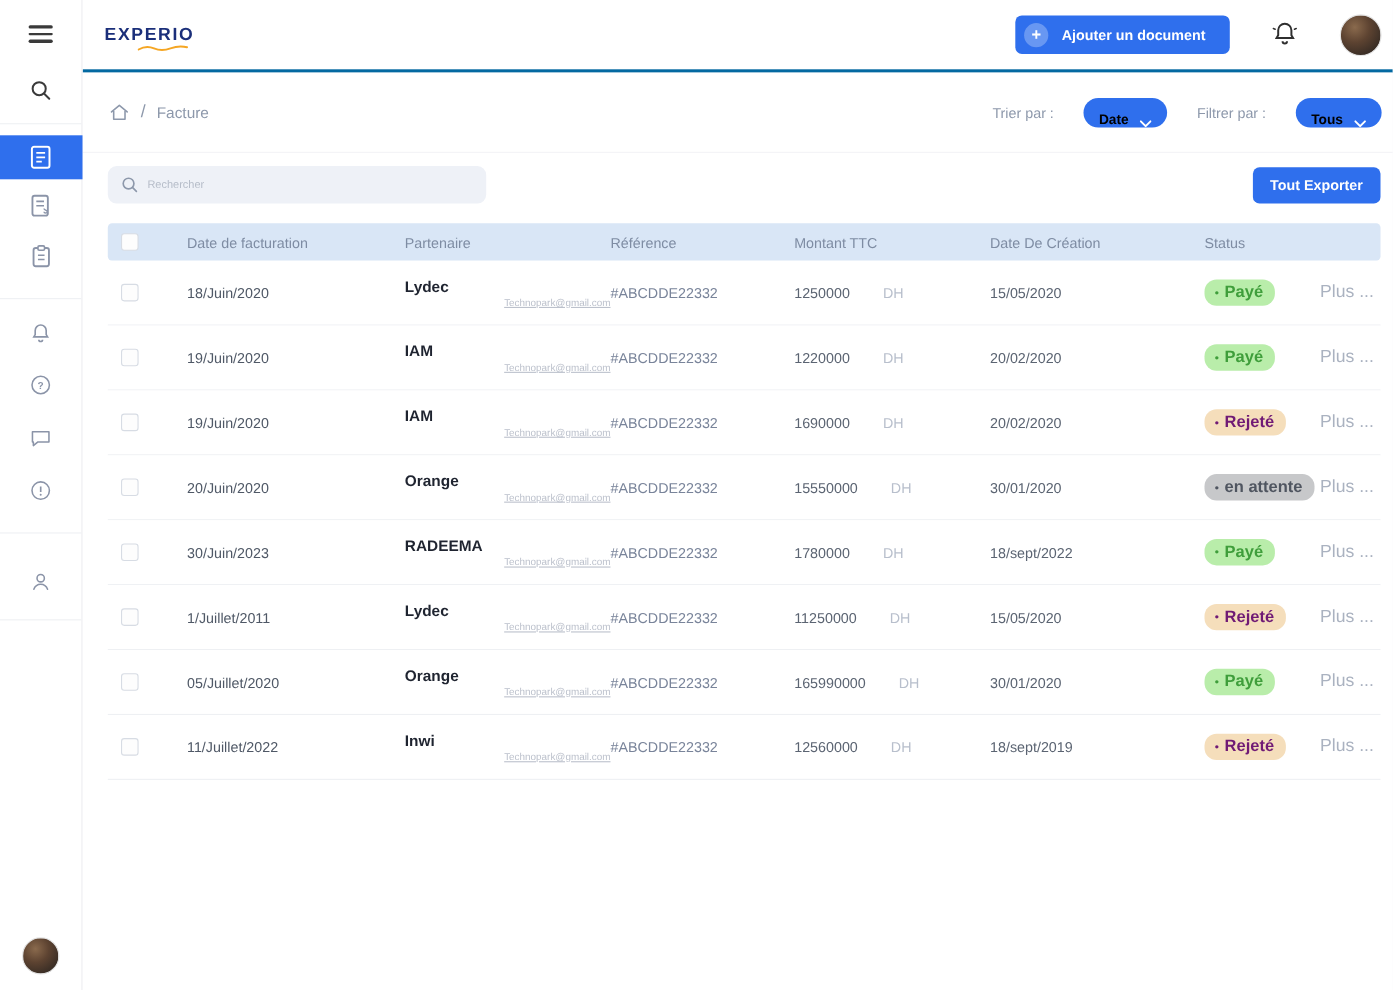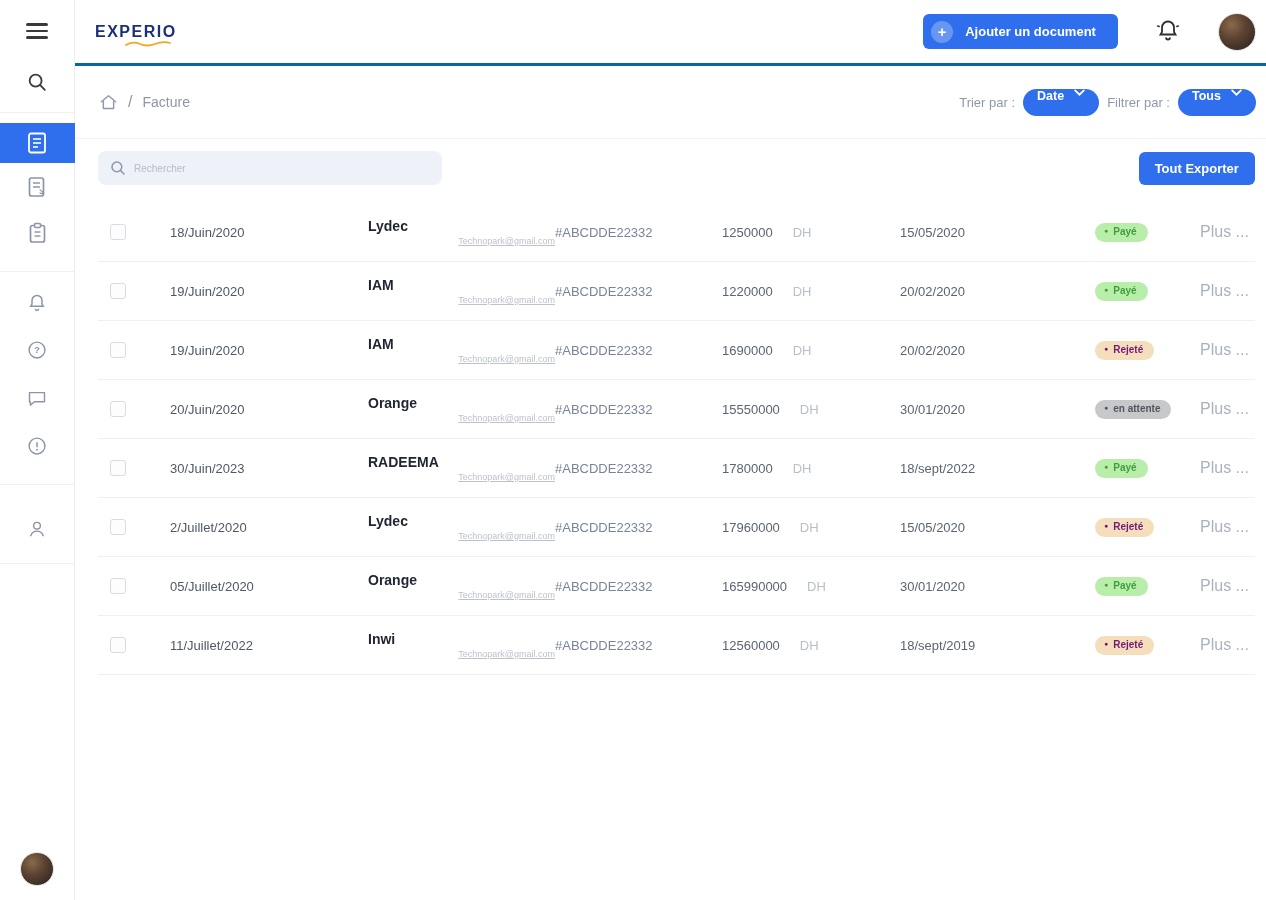--- a/index.html
+++ b/index.html
@@ -26,23 +26,23 @@
   .topbar { height:66px; background:#fff; border-bottom:3px solid #0369a1; display:flex; align-items:center; padding:0 22px 0 20px; }
   .logo { position:relative; font-size:16px; font-weight:bold; letter-spacing:1.5px; color:#1b2f7a; }
   .logo svg { position:absolute; left:30px; bottom:-7px; }
   .topbar-right { margin-left:auto; display:flex; align-items:center; gap:38px; }
   .add-btn { display:flex; align-items:center; gap:12px; background:#2f6fed; color:#fff; border:none; border-radius:6px; height:35px; padding:0 22px 0 8px; font-size:13px; font-weight:bold; cursor:pointer; font-family:inherit; }
   .add-btn .plus-circle { width:22px; height:22px; border-radius:50%; background:rgba(255,255,255,.28); display:flex; align-items:center; justify-content:center; font-size:15px; font-weight:bold; color:#fff; line-height:1; }
 
   
   .crumb-row { height:73px; display:flex; align-items:center; padding:0 22px 0 24px; border-bottom:1px solid #f2f2f5; background:#fff; }
   .crumb-left { display:flex; align-items:center; gap:10px; color:#8d98ab; font-size:14px; }
-  .crumb-right { margin-left:auto; display:flex; align-items:center; gap:8px; }
+  .crumb-right { margin-left:auto; display:flex; align-items:center; gap:27px; }
   .filter-label { color:#8d98ab; font-size:13px; }
-  .pill { display:flex; align-items:flex-start; gap:10px; background:#2f6fed; color:#ffffff; border:none; border-radius:15px; height:27px; padding:0 14px; font-size:12.5px; font-weight:bold; cursor:pointer; font-family:inherit; }
+  .pill { display:flex; align-items:flex-end; gap:10px; background:#2f6fed; color:#000000; border:none; border-radius:15px; height:27px; padding:0 14px; font-size:12.5px; font-weight:bold; cursor:pointer; font-family:inherit; }
 
   
   .content { flex:1; background:#fff; padding:12px 23px 0 23px; }
   .toolbar { display:flex; align-items:center; margin-bottom:18px; }
   .search-wrap { position:relative; width:344px; }
   .search-input { width:344px; height:34px; background:#eef1f7; border:none; border-radius:8px; padding:0 12px 0 36px; font-size:11px; color:#444; outline:none; font-family:inherit; }
   .search-input::placeholder { color:#b6bdc9; font-size:10px; }
   .search-wrap .mag { position:absolute; left:11px; top:8px; }
   .export-btn { margin-left:auto; background:#2f6fed; color:#fff; border:none; border-radius:6px; height:33px; padding:0 16px; font-size:13px; font-weight:bold; cursor:pointer; font-family:inherit; }
 
@@ -51,24 +51,24 @@
   .thead { background:#d9e6f6; border-radius:4px; height:34px; color:#7e8ca3; font-size:13px; }
   .thead .cell { padding-right:6px; }
   .trow { height:59px; border-bottom:1px solid #eef0f3; background:#fff; }
   .cell { font-size:13px; color:#5b6472; }
   .c-check { padding-left:12px; }
   .cb { appearance:none; -webkit-appearance:none; width:16px; height:16px; border:1.5px solid #d7dce4; border-radius:3px; background:#fdfdfd; cursor:pointer; display:block; }
   .c-date { color:#4f5866; }
   .pname { font-size:14px; font-weight:bold; color:#1f2430; margin-bottom:2px; }
   .pemail { font-size:9px; color:#bcc1cc; text-decoration:underline; cursor:pointer; display:block;text-align:right; }
   .c-ref { color:#79849a; }
-  .cur { color:#b8bfcc; margin-left:4px;padding-left:16px; }
+  .cur { color:#b8bfcc; margin-left:14px;padding-left:16px; }
   .c-plus { text-align:right; padding-right:6px; color:#aab2c0; font-size:16px; cursor:pointer; white-space:nowrap; }
 
-  .badge { display:inline-block; font-size:10px; font-weight:bold; border-radius:11px; padding:4px 11px 5px 9px; line-height:1; white-space:nowrap; }
+  .badge { display:inline-block; font-size:15px; font-weight:bold; border-radius:11px; padding:4px 11px 5px 9px; line-height:1; white-space:nowrap; }
   .badge::before { content:"●"; font-size:7px; margin-right:5px; vertical-align:2px; }
   .badge[data-status="paid"] { background:#b9edaa; color:#3f9e3b; }
   .badge[data-status="rejected"] { background:#f5debb; color:#701a75; }
   .badge[data-status="pending"] { background:#c7c8ca; color:#4f5560; }
 
   
   .footer { height:45px; background:#f0f1f4; display:flex; align-items:center; justify-content:flex-end; padding-right:20px; color:#8d98ab; font-size:12px; }
 </style>
 </head>
 <body>
@@ -222,20 +222,32 @@
         <div class="search-wrap">
           <svg class="mag" width="18" height="18" viewBox="0 0 24 24">
               <circle cx="10.5" cy="10.5" r="6.5" fill="none" stroke="#8d98ab" stroke-width="2"></circle>
               <line x1="15.5" y1="15.5" x2="20" y2="20" stroke="#8d98ab" stroke-width="2" stroke-linecap="round"></line>
             </svg>
           <input class="search-input" type="text" placeholder="Rechercher" style="">
         </div>
         <button class="export-btn">Tout Exporter</button>
       </div>
 
+      <div class="grid thead">
+        <div class="cell c-check">
+            <input type="checkbox" class="cb" style="">
+          </div>
+        <div class="cell" style="color:#7e8ca3;">Date de facturation</div>
+        <div class="cell" style="color:#7e8ca3;">Partenaire</div>
+        <div class="cell" style="color:#7e8ca3;">Référence</div>
+        <div class="cell" style="color:#7e8ca3;">Montant TTC</div>
+        <div class="cell" style="color:#7e8ca3;">Date De Création</div>
+        <div class="cell" style="color:#7e8ca3;">Status</div>
+        <div class="cell"></div>
+      </div>
 
       <div class="grid trow">
         <div class="cell c-check">
             <input type="checkbox" class="cb" style="">
           </div>
         <div class="cell c-date">18/Juin/2020</div>
         <div class="cell c-partner">
             <div class="pname">Lydec</div>
             <a class="pemail">Technopark@gmail.com</a>
           </div>
@@ -307,27 +319,27 @@
         <div class="cell"><span>1780000</span><span class="cur">DH</span></div>
         <div class="cell">18/sept/2022</div>
         <div class="cell"><span class="badge" data-status="paid">Payé</span></div>
         <div class="cell c-plus">Plus ...</div>
       </div>
 
       <div class="grid trow">
         <div class="cell c-check">
             <input type="checkbox" class="cb" style="">
           </div>
-        <div class="cell c-date">2/Juillet/2020</div>
+        <div class="cell c-date">1/Juillet/2011</div>
         <div class="cell c-partner">
             <div class="pname">Lydec</div>
             <a class="pemail">Technopark@gmail.com</a>
           </div>
         <div class="cell c-ref">#ABCDDE22332</div>
-        <div class="cell"><span>17960000</span><span class="cur">DH</span></div>
+        <div class="cell"><span>11250000</span><span class="cur">DH</span></div>
         <div class="cell">15/05/2020</div>
         <div class="cell"><span class="badge" data-status="rejected">Rejeté</span></div>
         <div class="cell c-plus">Plus ...</div>
       </div>
 
       <div class="grid trow">
         <div class="cell c-check">
             <input type="checkbox" class="cb" style="">
           </div>
         <div class="cell c-date">05/Juillet/2020</div>

